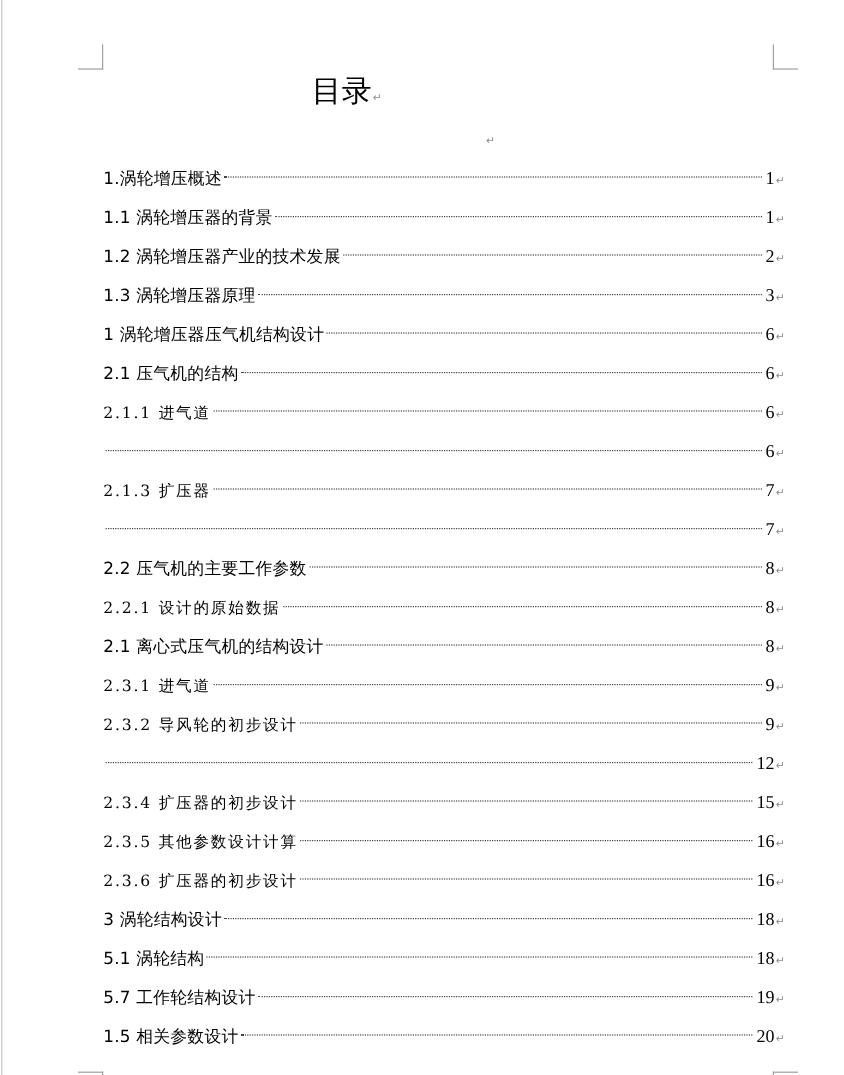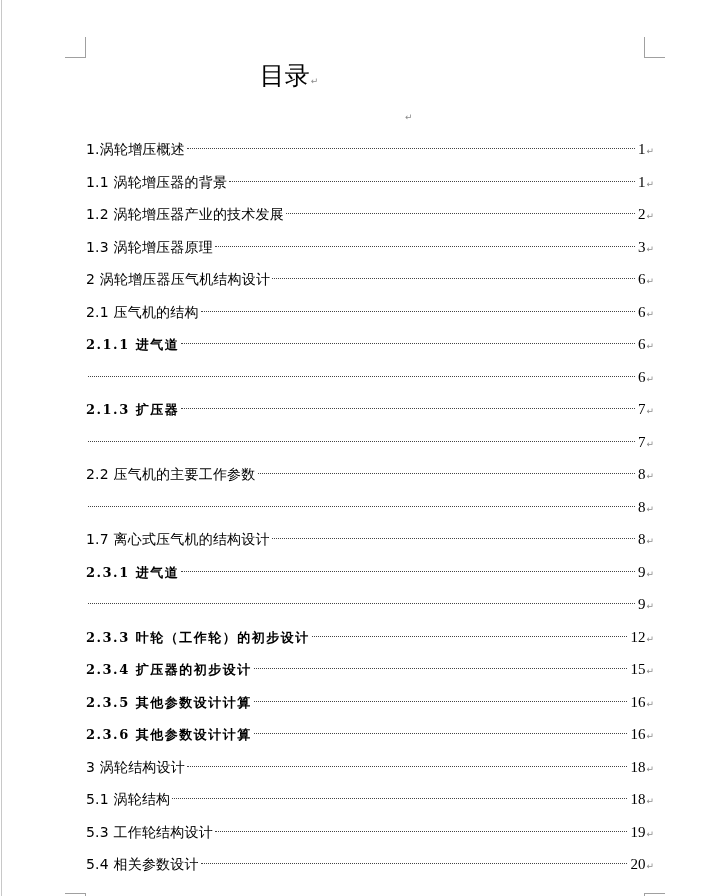--- a/index.html
+++ b/index.html
@@ -75,21 +75,20 @@
   }
   .toc-row .label {
     font-family: "DejaVu Sans", "Liberation Sans", sans-serif;
     font-size: 14px;
     letter-spacing: 0.2px;
   }
   .toc-row.lvl3 .label {
     font-family: "DejaVu Serif", "Liberation Serif", serif;
     font-size: 13px;
     letter-spacing: 1.5px;
-    font-weight: bold;
   }
   .toc-row .leader {
     flex: 1;
     margin: 0 3px 0 2px;
     border-bottom: 1px dotted #444;
     position: relative;
     top: -5px;
     min-width: 10px;
   }
   .toc-row .page {
@@ -135,21 +134,21 @@
     <span class="page">2</span>
     <span class="ret">↵</span>
   </div>
     <div class="toc-row lvl2">
     <span class="label">1.3 涡轮增压器原理</span>
     <span class="leader"></span>
     <span class="page">3</span>
     <span class="ret">↵</span>
   </div>
     <div class="toc-row lvl1">
-    <span class="label">2 涡轮增压器压气机结构设计</span>
+    <span class="label">1 涡轮增压器压气机结构设计</span>
     <span class="leader"></span>
     <span class="page">6</span>
     <span class="ret">↵</span>
   </div>
     <div class="toc-row lvl2">
     <span class="label">2.1  压气机的结构</span>
     <span class="leader"></span>
     <span class="page">6</span>
     <span class="ret">↵</span>
   </div>
@@ -175,82 +174,83 @@
     <span class="page">7</span>
     <span class="ret">↵</span>
   </div>
     <div class="toc-row lvl2">
     <span class="label">2.2  压气机的主要工作参数</span>
     <span class="leader"></span>
     <span class="page">8</span>
     <span class="ret">↵</span>
   </div>
     <div class="toc-row lvl3">
+    <span class="label">2.2.1 设计的原始数据</span>
     <span class="leader"></span>
     <span class="page">8</span>
     <span class="ret">↵</span>
   </div>
     <div class="toc-row lvl2">
-    <span class="label">1.7 离心式压气机的结构设计</span>
+    <span class="label">2.1 离心式压气机的结构设计</span>
     <span class="leader"></span>
     <span class="page">8</span>
     <span class="ret">↵</span>
   </div>
     <div class="toc-row lvl3">
     <span class="label">2.3.1 进气道</span>
     <span class="leader"></span>
     <span class="page">9</span>
     <span class="ret">↵</span>
   </div>
     <div class="toc-row lvl3">
+    <span class="label">2.3.2 导风轮的初步设计</span>
     <span class="leader"></span>
     <span class="page">9</span>
     <span class="ret">↵</span>
   </div>
     <div class="toc-row lvl3">
-    <span class="label">2.3.3 叶轮（工作轮）的初步设计</span>
     <span class="leader"></span>
     <span class="page">12</span>
     <span class="ret">↵</span>
   </div>
     <div class="toc-row lvl3">
     <span class="label">2.3.4 扩压器的初步设计</span>
     <span class="leader"></span>
     <span class="page">15</span>
     <span class="ret">↵</span>
   </div>
     <div class="toc-row lvl3">
     <span class="label">2.3.5 其他参数设计计算</span>
     <span class="leader"></span>
     <span class="page">16</span>
     <span class="ret">↵</span>
   </div>
     <div class="toc-row lvl3">
-    <span class="label">2.3.6 其他参数设计计算</span>
+    <span class="label">2.3.6 扩压器的初步设计</span>
     <span class="leader"></span>
     <span class="page">16</span>
     <span class="ret">↵</span>
   </div>
     <div class="toc-row lvl1">
     <span class="label">3 涡轮结构设计</span>
     <span class="leader"></span>
     <span class="page">18</span>
     <span class="ret">↵</span>
   </div>
     <div class="toc-row lvl2">
     <span class="label">5.1 涡轮结构</span>
     <span class="leader"></span>
     <span class="page">18</span>
     <span class="ret">↵</span>
   </div>
     <div class="toc-row lvl2">
-    <span class="label">5.3 工作轮结构设计</span>
+    <span class="label">5.7 工作轮结构设计</span>
     <span class="leader"></span>
     <span class="page">19</span>
     <span class="ret">↵</span>
   </div>
     <div class="toc-row lvl2">
-    <span class="label">5.4 相关参数设计</span>
+    <span class="label">1.5 相关参数设计</span>
     <span class="leader"></span>
     <span class="page">20</span>
     <span class="ret">↵</span>
   </div>
   </div>
 
 </body></html>

